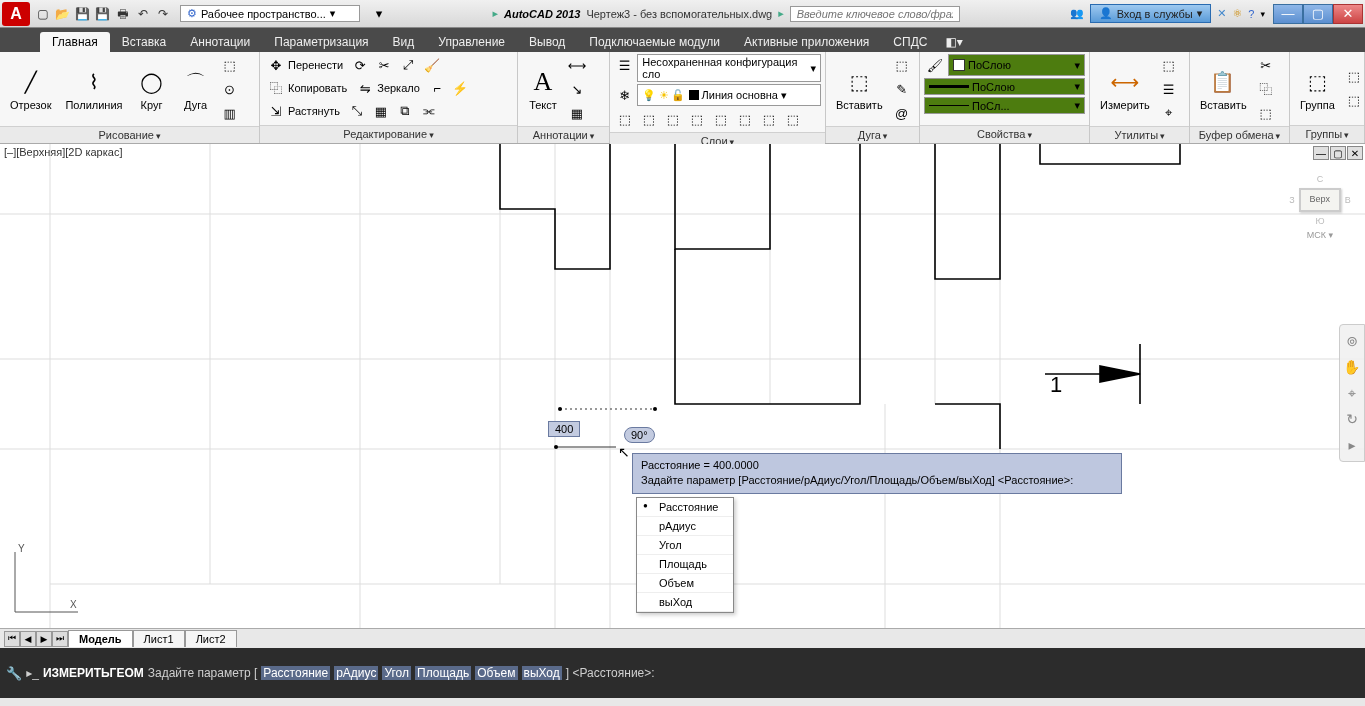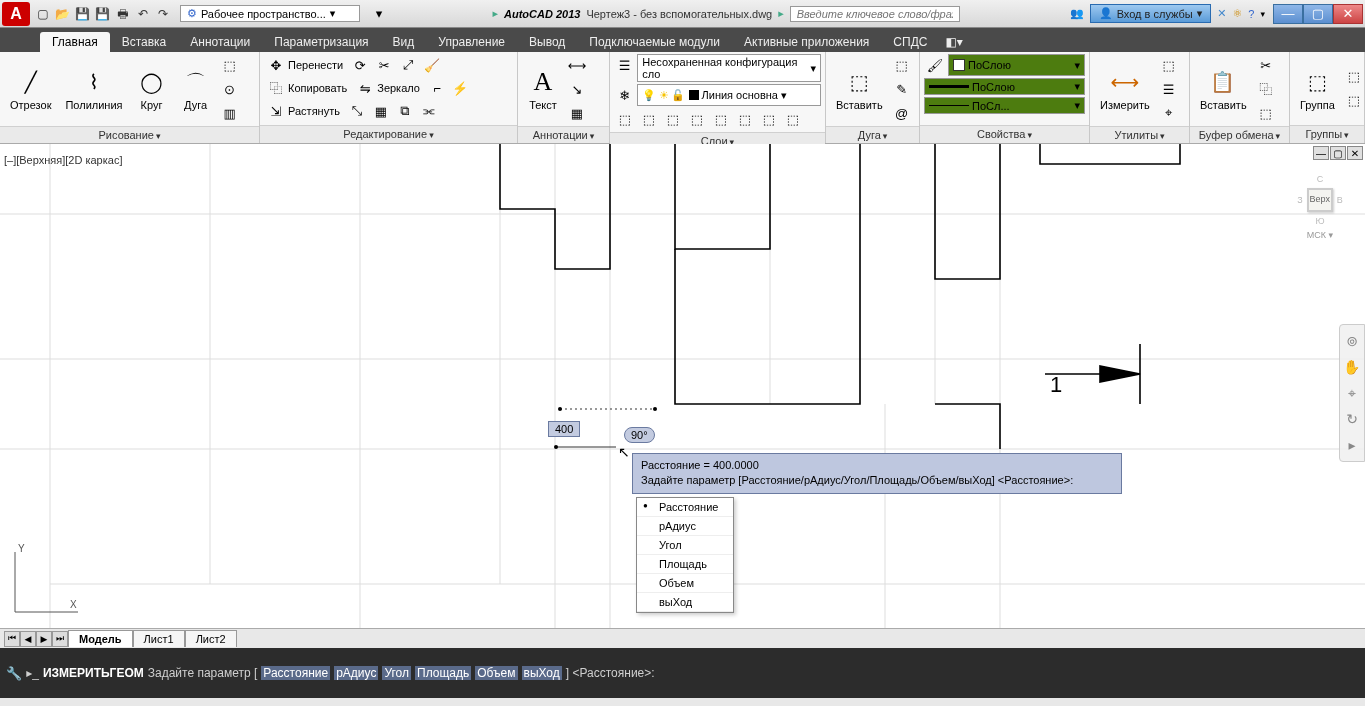--- a/index.html
+++ b/index.html
@@ -39,29 +39,29 @@
 .small-col { display: flex; flex-direction: column; gap: 2px; }
 .small-col button, .icon-btn { width: 22px; height: 22px; background: transparent; border: none; cursor: pointer; font-size: 13px; display: flex; align-items: center; justify-content: center; }
 .row-btn { display: flex; align-items: center; gap: 4px; padding: 2px 4px; cursor: pointer; font-size: 11px; }
 .row-btn .ri { width: 16px; height: 16px; display: inline-flex; align-items: center; justify-content: center; font-size: 13px; }
 .prop-dd { display: flex; align-items: center; gap: 3px; background: #4d7c0f; border: 1px solid #999; padding: 1px 4px; font-size: 11px; }
 .prop-dd .swatch { width: 12px; height: 12px; border: 1px solid #333; }
 .layer-dd { display: flex; align-items: center; gap: 3px; background: #fff; border: 1px solid #999; padding: 1px 4px; font-size: 11px; width: 190px; }
 
 
 .viewport-wrap { position: relative; height: 484px; background: #fff; }
-.view-label { position: absolute; top: 10px; left: 4px; font-size: 11px; color: #333; z-index: 5; }
+.view-label { position: absolute; top: 2px; left: 4px; font-size: 11px; color: #333; z-index: 5; }
 .mdi-controls { position: absolute; top: 2px; right: 2px; display: flex; gap: 1px; z-index: 5; }
 .mdi-controls button { width: 16px; height: 14px; font-size: 10px; background: #e0e0e0; border: 1px solid #888; cursor: pointer; }
 .canvas { position: absolute; inset: 0; }
 .canvas svg { width: 100%; height: 100%; }
 
 
 .navcube { position: absolute; top: 30px; right: 10px; width: 70px; height: 90px; display: flex; flex-direction: column; align-items: center; gap: 4px; z-index: 5; }
-.navcube .face { width: 26px; height: 24px; background: #f4f4f0; border: 2px solid #ccc; text-align: center; font-size: 9px; color: #666; padding-top: 4px; box-shadow: 1px 1px 2px rgba(0,0,0,.2); }
+.navcube .face { width: 42px; height: 24px; background: #f4f4f0; border: 2px solid #ccc; text-align: center; font-size: 9px; color: #666; padding-top: 4px; box-shadow: 1px 1px 2px rgba(0,0,0,.2); }
 .navcube .mck { font-size: 9px; color: #999; }
 .navbar-right { position: absolute; right: 0; top: 180px; width: 26px; background: rgba(240,240,240,.85); border: 1px solid #ccc; border-radius: 4px 0 0 4px; display: flex; flex-direction: column; gap: 6px; padding: 6px 2px; z-index: 5; }
 .navbar-right button { width: 20px; height: 20px; background: transparent; border: none; color: #888; font-size: 14px; cursor: pointer; }
 
 
 .dim-box { position: absolute; border: 1px solid #6a7aa0; background: #c3cbe0; padding: 1px 6px; font-size: 11px; z-index: 6; }
 .tooltip-box { position: absolute; background: #bec7df; border: 1px solid #6a7aa0; padding: 4px 8px; font-size: 11px; line-height: 1.4; z-index: 6; width: 490px; }
 .context-menu { position: absolute; background: #fff; border: 1px solid #888; box-shadow: 2px 2px 4px rgba(0,0,0,.2); font-size: 11px; z-index: 7; width: 98px; }
 .context-menu .cm-item { padding: 3px 8px 3px 22px; cursor: pointer; border-bottom: 1px solid #eee; position: relative; }
 .context-menu .cm-item.sel::before { content: "●"; position: absolute; left: 6px; font-size: 8px; }

